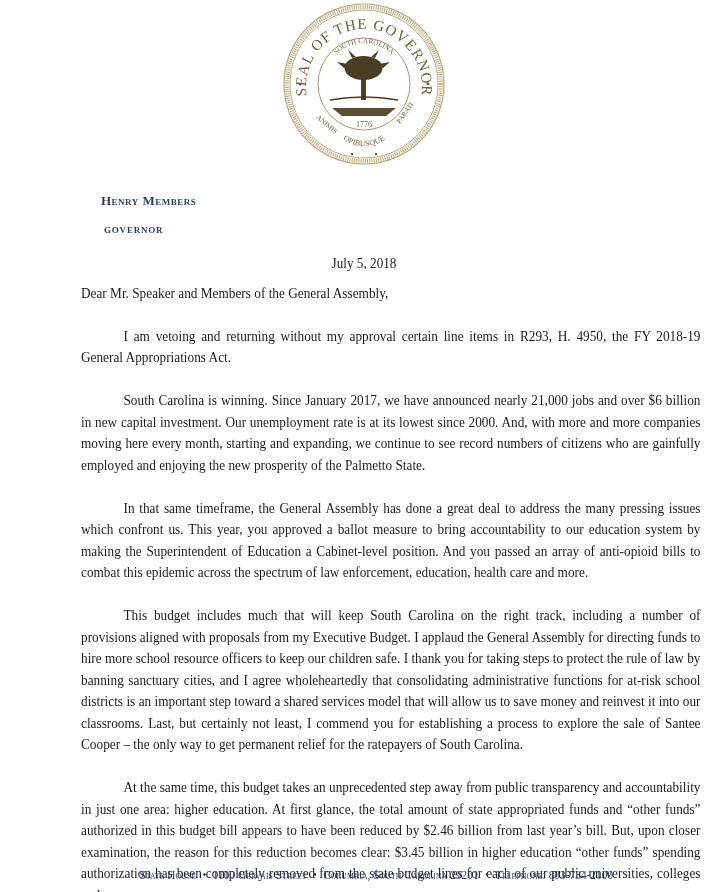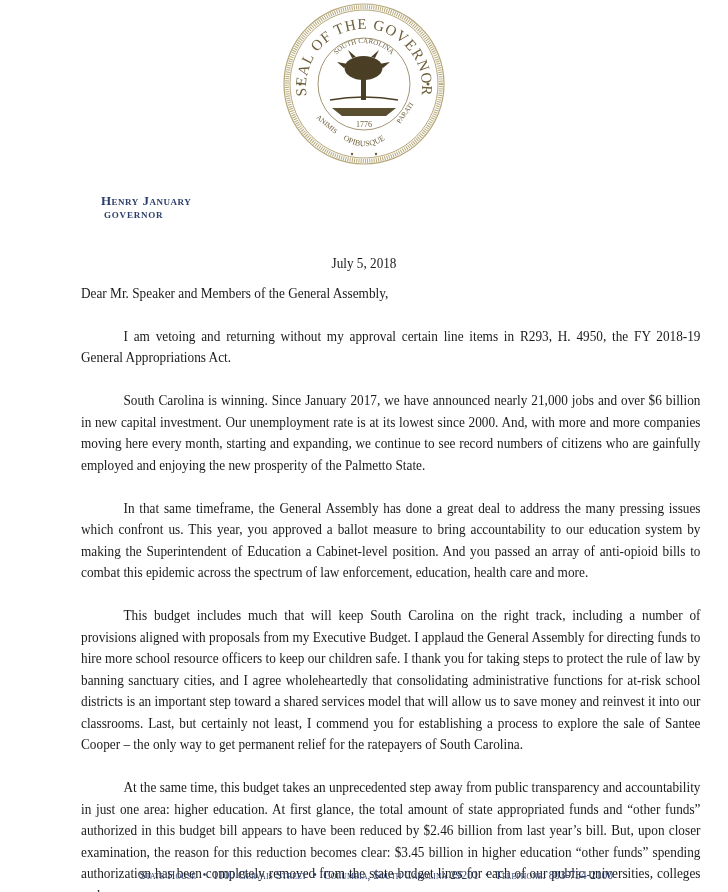--- a/index.html
+++ b/index.html
@@ -5,21 +5,21 @@
   html, body { margin: 0; padding: 0; background: #ffffff; }
   body { width: 728px; height: 892px; position: relative; overflow: hidden;
          font-family: "Liberation Serif", serif; color: #1a1a1a; }
 
   .seal { position: absolute; left: 282px; top: 2px; width: 164px; height: 164px; }
 
   .sender { position: absolute; left: 101px; top: 193px; color: #2c3e6b;
             font-family: "Liberation Serif", serif; font-weight: bold; }
   .sender-name { font-size: 13px; font-variant: small-caps; letter-spacing: 0.5px; }
   .sender-title { font-size: 9px; font-variant: small-caps; letter-spacing: 0.8px;
-                  margin-left: 3px; margin-top: 1px; text-transform: uppercase; }
+                  margin-left: 3px; margin-top: 16px; text-transform: uppercase; }
 
   .date { position: absolute; top: 255px; left: 0; width: 728px; text-align: center;
           font-size: 15px; font-family: "Liberation Serif", serif; transform: scaleX(0.88); }
 
   .letter { position: absolute; left: 81px; top: 283px; width: 700px;
             font-size: 15px; line-height: 21.5px; transform-origin: 0 0; transform: scaleX(0.885); }
   .salutation { margin: 0 0 21px 0; }
   .para { margin: 0 0 21.5px 0; text-indent: 48px; text-align: justify; }
   .para.last { margin-bottom: 0; }
 
@@ -62,21 +62,21 @@
 
   <path d="M48 98 Q82 92 116 98" stroke="#4a3f25" stroke-width="1.5" fill="none"></path>
   <path d="M50 106 L114 106 L104 114 L60 114 Z" fill="#5a4e30"></path>
   <circle cx="18" cy="82" r="1.5" fill="#6d5f3c"></circle>
   <circle cx="146" cy="82" r="1.5" fill="#6d5f3c"></circle>
   <circle cx="70" cy="152" r="1.2" fill="#6d5f3c"></circle>
   <circle cx="94" cy="152" r="1.2" fill="#6d5f3c"></circle>
 </svg>
 
 <div class="sender">
-  <div class="sender-name">Henry January</div>
+  <div class="sender-name">Henry Members</div>
   <div class="sender-title">Governor</div>
 </div>
 
 <div class="date">July 5, 2018</div>
 
 <div class="letter">
   <p class="salutation">Dear Mr. Speaker and Members of the General Assembly,</p>
   <p class="para">I am vetoing and returning without my approval certain line items in R293, H. 4950, the FY 2018-19 General Appropriations Act.</p>
   <p class="para">South Carolina is winning. Since January 2017, we have announced nearly 21,000 jobs and over $6 billion in new capital investment. Our unemployment rate is at its lowest since 2000. And, with more and more companies moving here every month, starting and expanding, we continue to see record numbers of citizens who are gainfully employed and enjoying the new prosperity of the Palmetto State.</p>
   <p class="para">In that same timeframe, the General Assembly has done a great deal to address the many pressing issues which confront us. This year, you approved a ballot measure to bring accountability to our education system by making the Superintendent of Education a Cabinet-level position. And you passed an array of anti-opioid bills to combat this epidemic across the spectrum of law enforcement, education, health care and more.</p>

